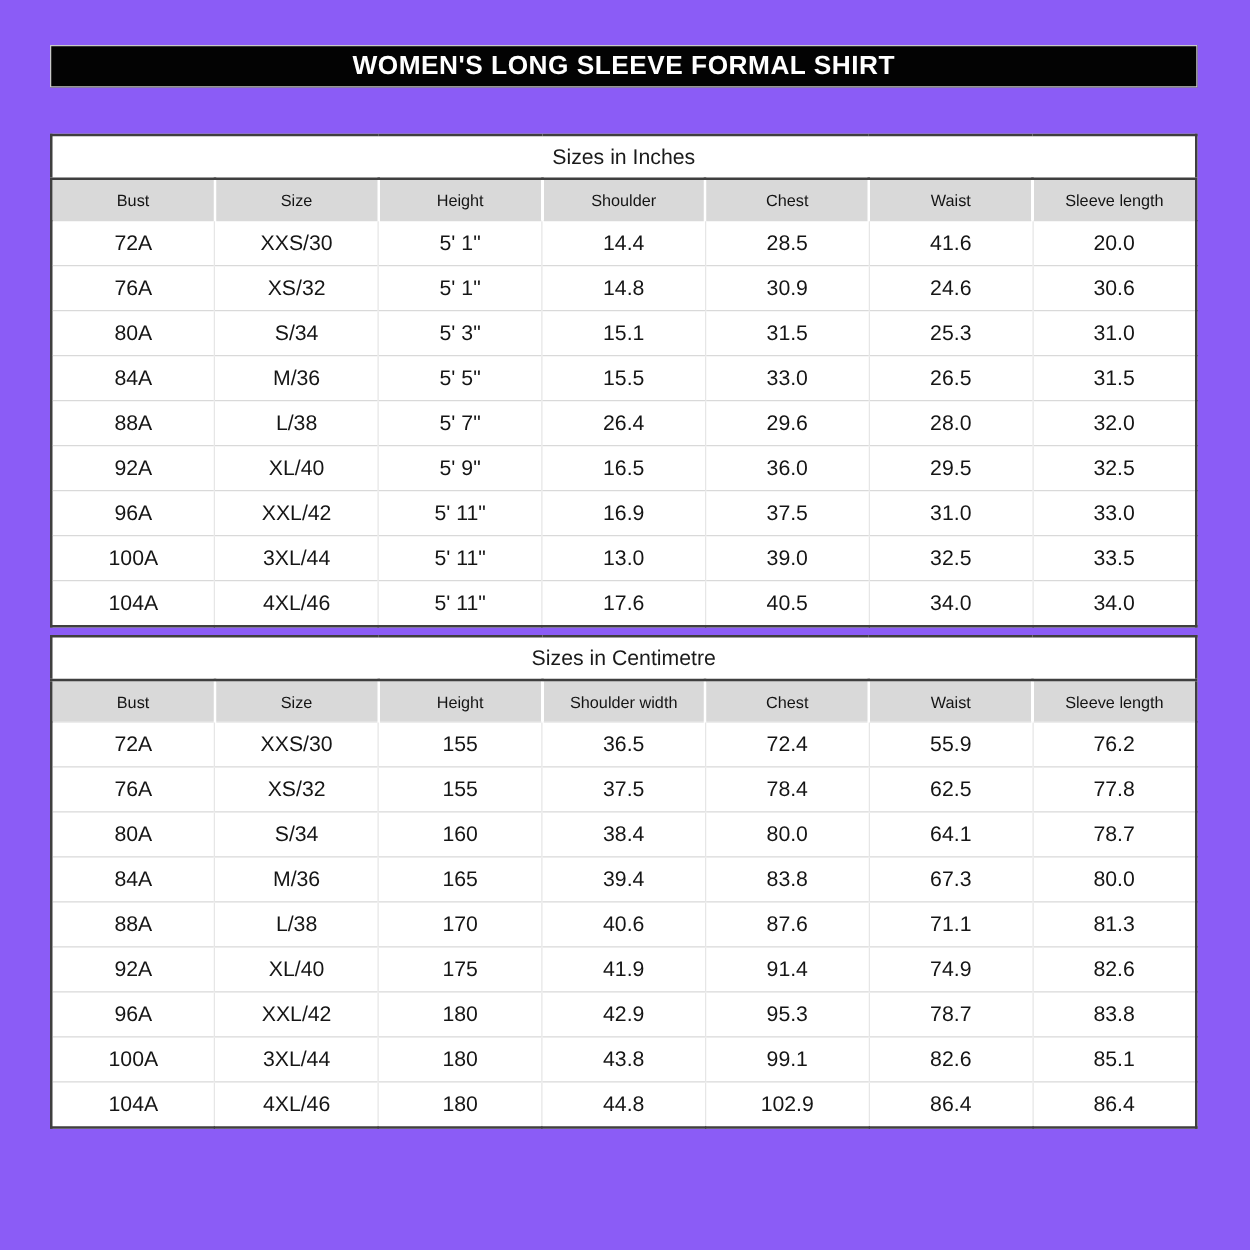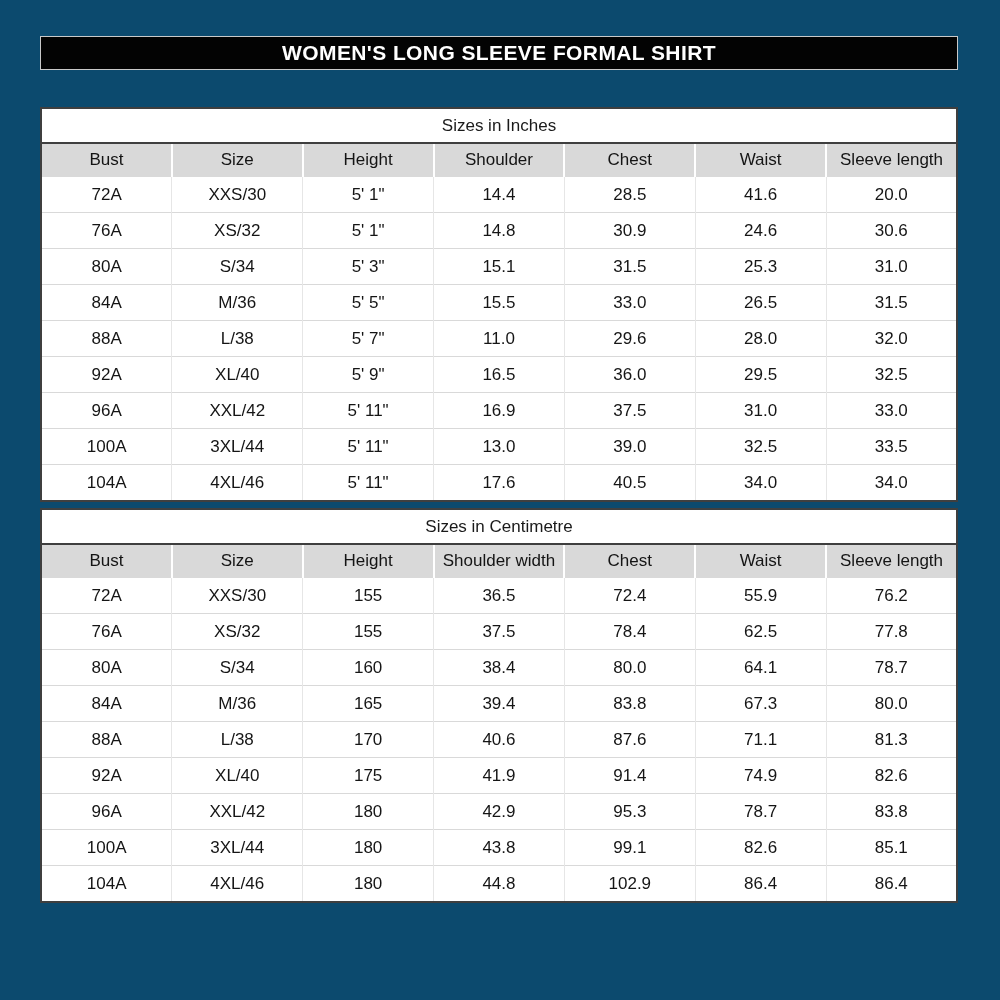--- a/index.html
+++ b/index.html
@@ -4,21 +4,21 @@
 <style>
   html, body {
     margin: 0;
     padding: 0;
     background: #ffffff;
   }
   .page {
     position: relative;
     width: 1000px;
     height: 1000px;
-    background: #0c4a6e;
+    background: #8b5cf6;
     font-family: "Liberation Sans", sans-serif;
     color: #161616;
     overflow: hidden;
   }
   .banner {
     position: absolute;
     left: 40px;
     top: 36px;
     width: 918px;
     height: 34px;
@@ -55,21 +55,21 @@
     text-align: center;
     font-size: 17px;
     color: #1a1a1a;
     background: #ffffff;
     border-bottom: 2px solid #3f3f3f;
   }
   .col-header-row th {
     height: 30px;
     background: #d9d9d9;
     font-weight: normal;
-    font-size: 17px;
+    font-size: 13px;
     color: #141414;
     text-align: center;
     border-left: 2px solid #ffffff;
     overflow: hidden;
     white-space: nowrap;
   }
   .col-header-row th:first-child { border-left: none; }
   tbody td {
     height: 33px;
     text-align: center;
@@ -141,21 +141,21 @@
             <td>5' 5"</td>
             <td>15.5</td>
             <td>33.0</td>
             <td>26.5</td>
             <td>31.5</td>
           </tr>
           <tr>
             <td>88A</td>
             <td>L/38</td>
             <td>5' 7"</td>
-            <td>11.0</td>
+            <td>26.4</td>
             <td>29.6</td>
             <td>28.0</td>
             <td>32.0</td>
           </tr>
           <tr>
             <td>92A</td>
             <td>XL/40</td>
             <td>5' 9"</td>
             <td>16.5</td>
             <td>36.0</td>

